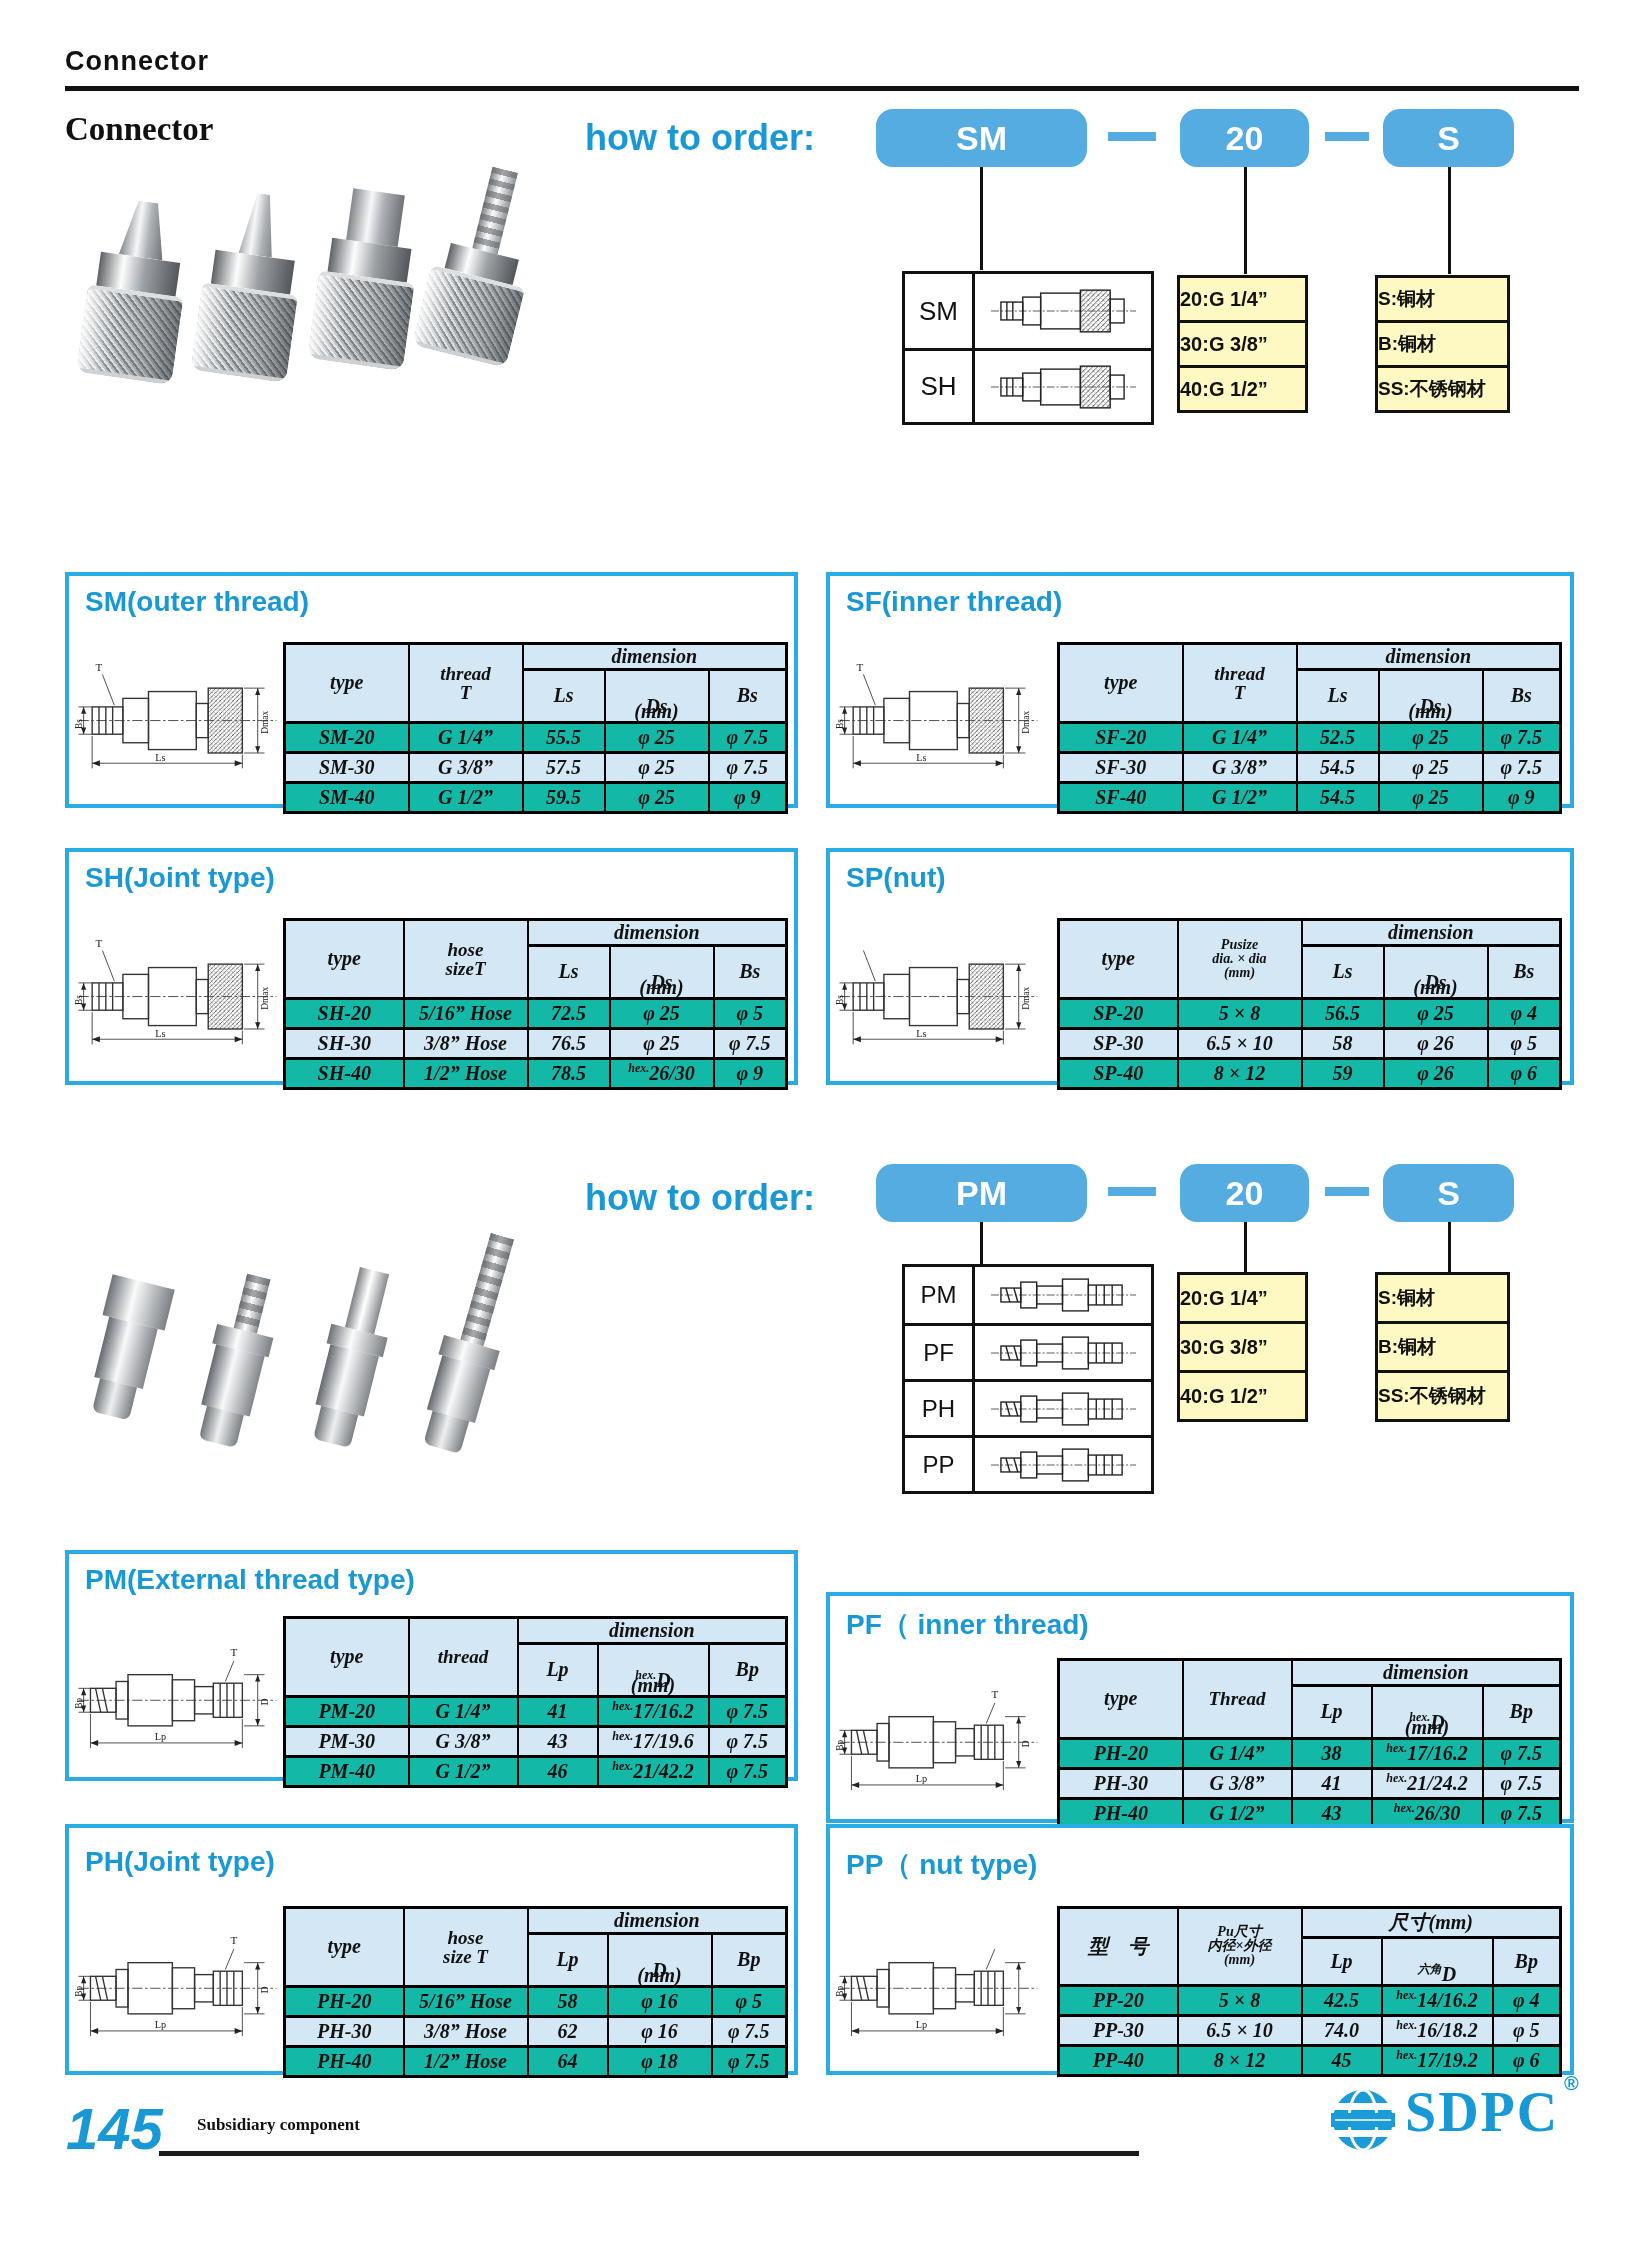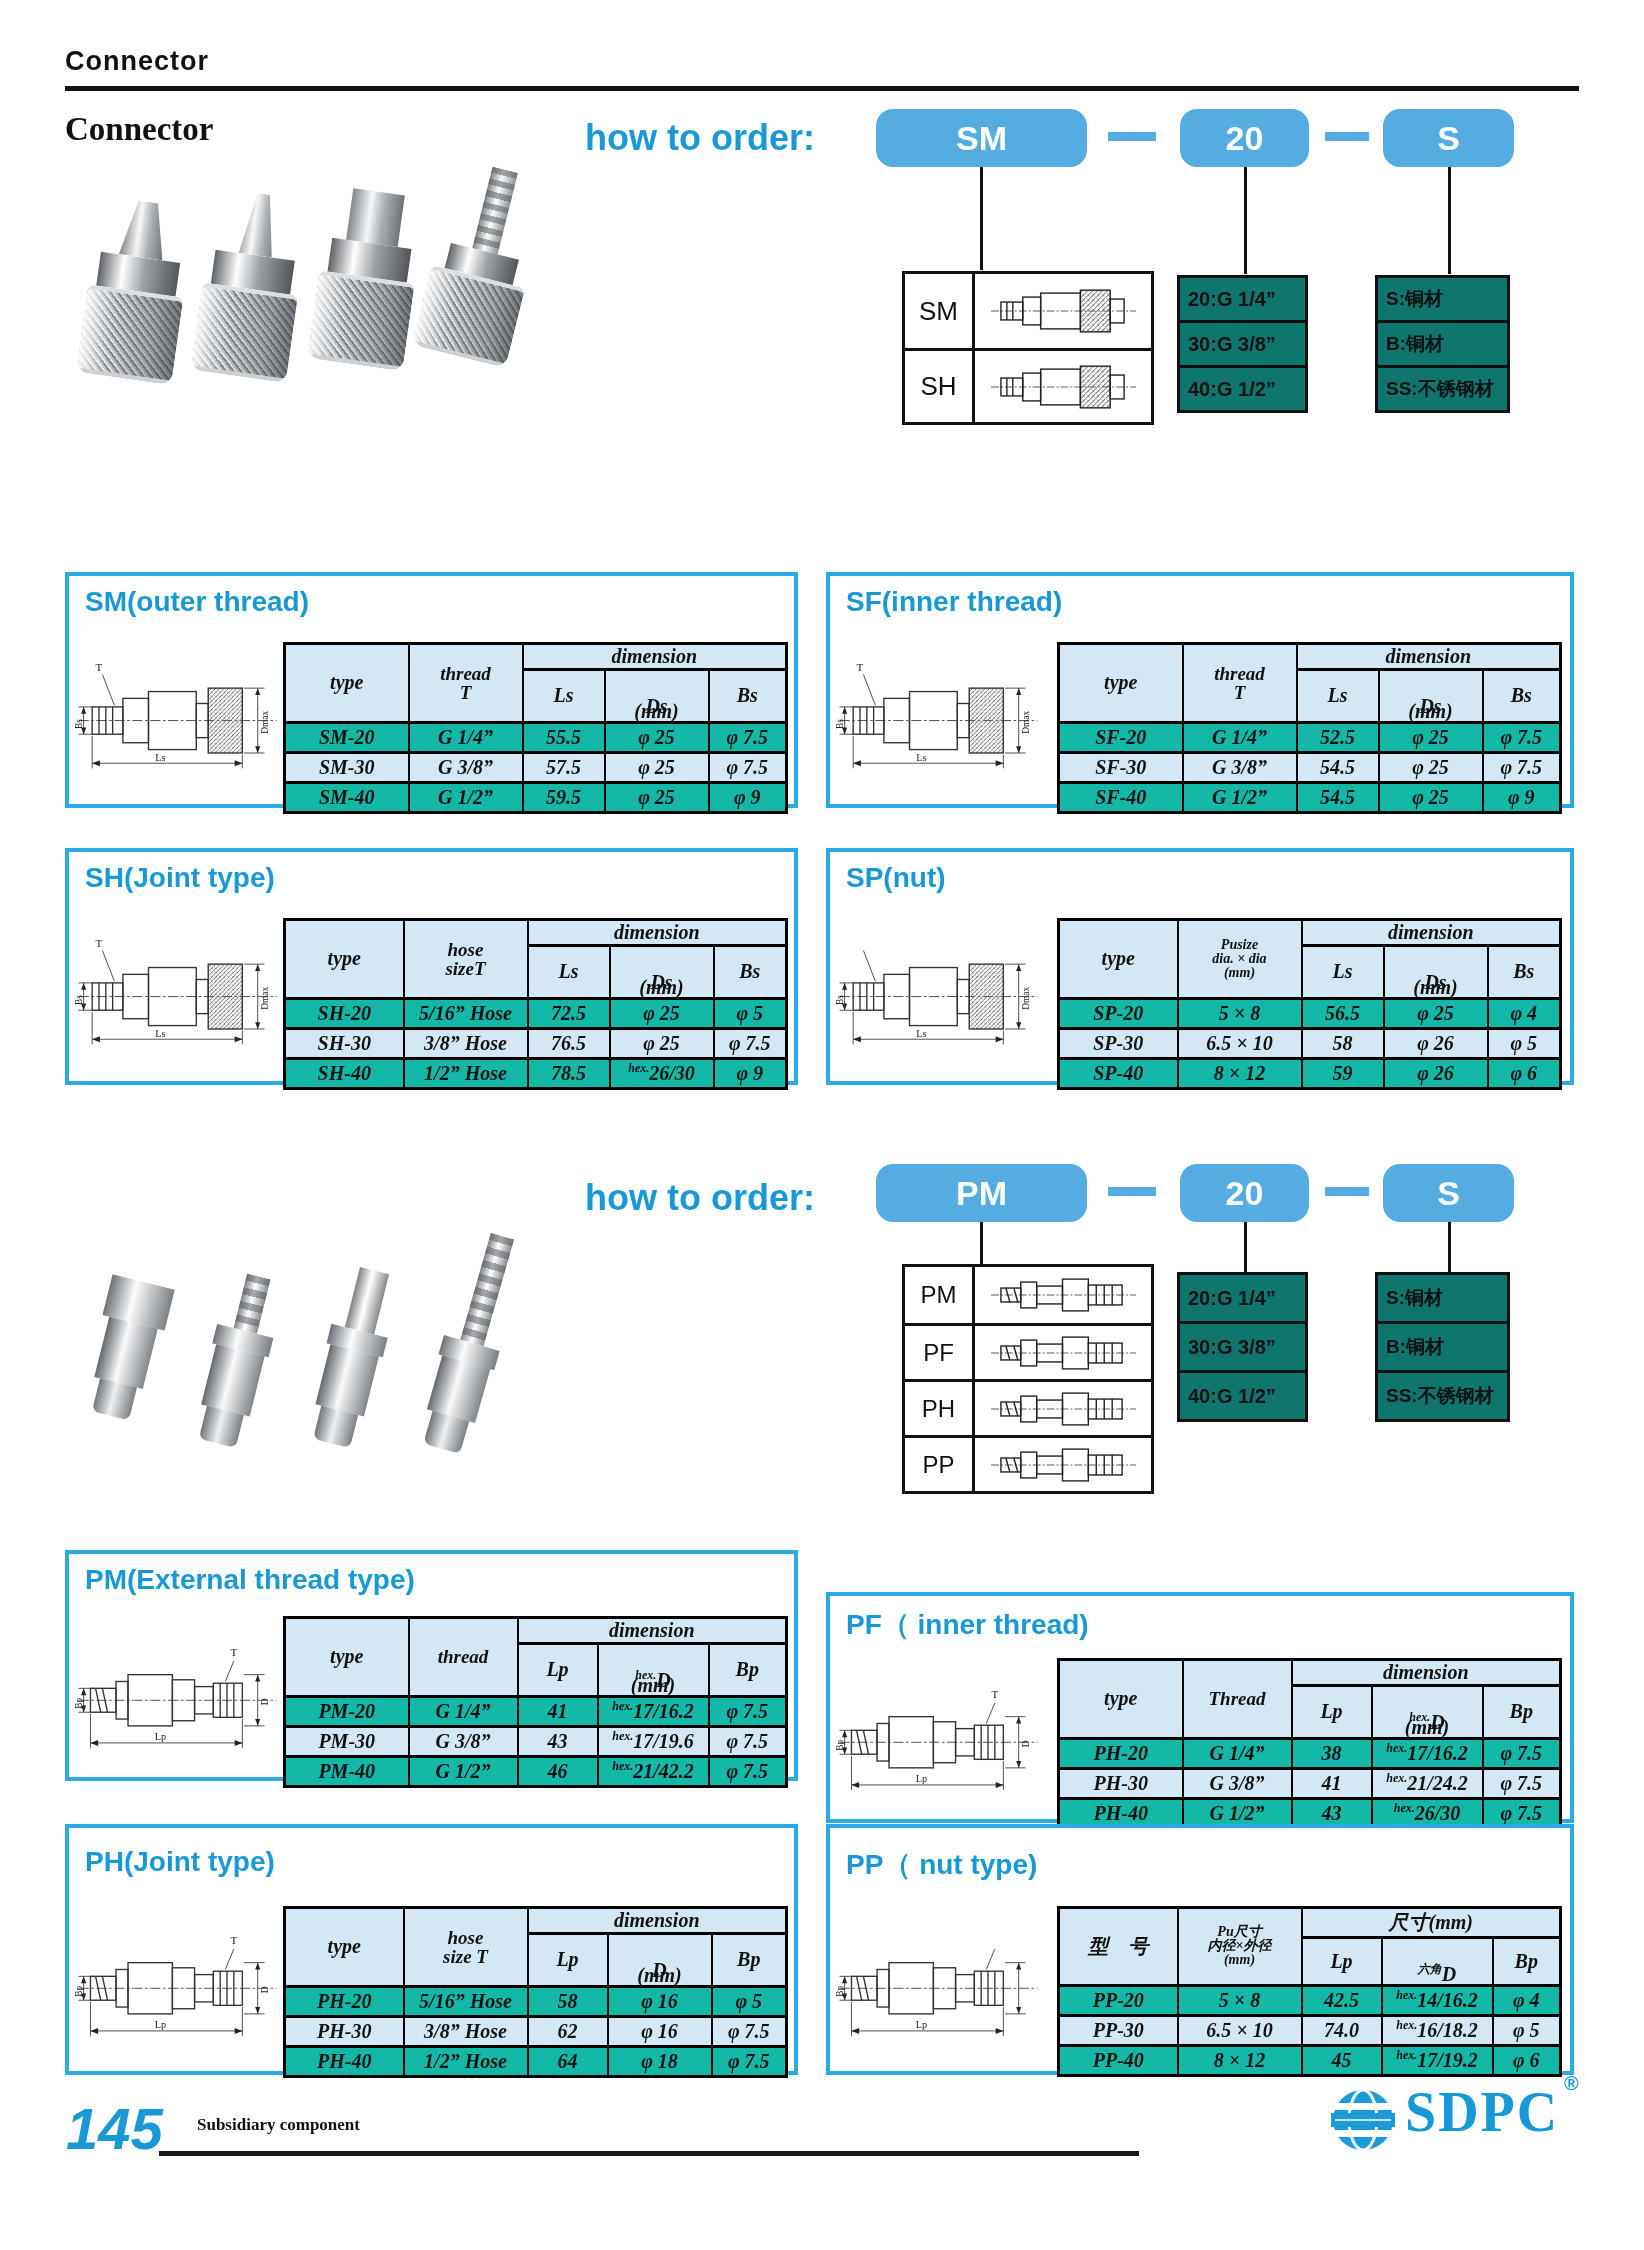--- a/index.html
+++ b/index.html
@@ -26,22 +26,22 @@
 
   .type-table{border:3px solid #111;background:#fff;}
   .trow{display:flex;align-items:stretch;}
   .trow + .trow{border-top:3px solid #111;}
   .tlabel{width:70px;border-right:3px solid #111;display:flex;align-items:center;
           justify-content:center;font-size:26px;}
   .tdrawcell{flex:1;display:flex;align-items:center;justify-content:center;overflow:hidden;}
   .g2 .tlabel{font-size:24px;}
 
   .opt-list{display:flex;flex-direction:column;}
-  .opt{border:3px solid #111;background:#0f766e;display:flex;align-items:center;
-       padding-left:8px;font-size:20px;font-weight:600;white-space:nowrap;}
+  .opt{border:3px solid #111;background:#fef9c3;display:flex;align-items:center;
+       font-size:20px;font-weight:600;white-space:nowrap;}
   .opt + .opt{margin-top:-3px;}
 
   
   .photo{pointer-events:none;}
   .coupler,.plug{position:absolute;display:flex;flex-direction:column;align-items:center;}
   .coupler{transform:rotate(8deg);}
   .plug{transform:rotate(14deg);}
   .c-stem{width:36px;height:56px;background:linear-gradient(90deg,#83878b,#f6f7f8 38%,#aeb2b6 62%,#6f7377);}
   .c-stem.taper{width:44px;clip-path:polygon(28% 0,72% 0,100% 100%,0 100%);}
   .c-stem.barb{width:26px;height:84px;background:

